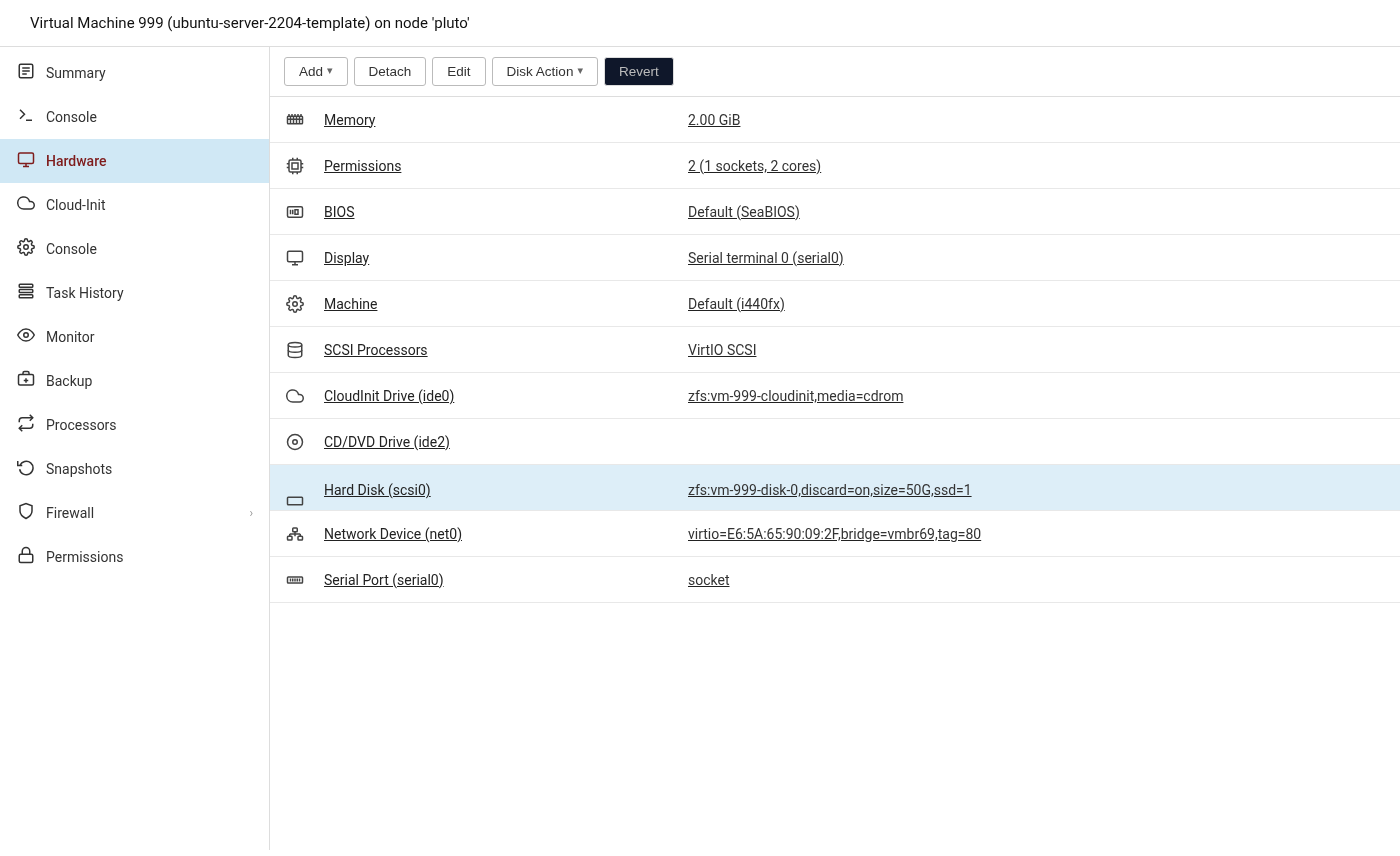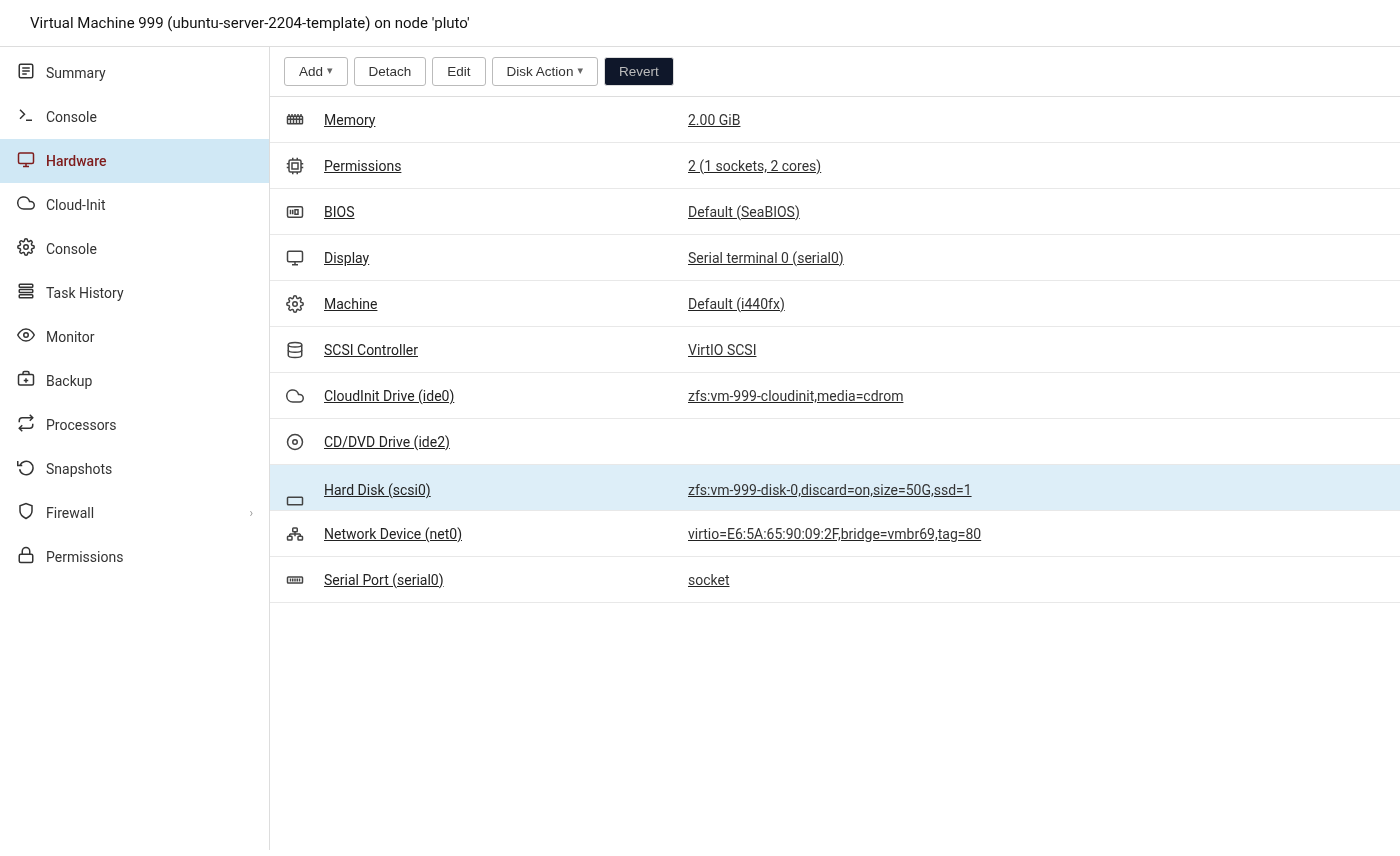--- a/index.html
+++ b/index.html
@@ -353,21 +353,21 @@
           <div class="hw-val">Default (i440fx)</div>
         </div>
         <div class="hw-row">
           <div class="hw-icon-cell">
             <svg width="18" height="18" viewBox="0 0 24 24" fill="none" stroke="currentColor" stroke-width="2">
               <ellipse cx="12" cy="5" rx="9" ry="3"></ellipse>
               <path d="M3 5v14c0 1.66 4 3 9 3s9-1.34 9-3V5"></path>
               <path d="M3 12c0 1.66 4 3 9 3s9-1.34 9-3"></path>
             </svg>
           </div>
-          <div class="hw-key">SCSI Controller</div>
+          <div class="hw-key">SCSI Processors</div>
           <div class="hw-val">VirtIO SCSI</div>
         </div>
         <div class="hw-row">
           <div class="hw-icon-cell">
             <svg width="18" height="18" viewBox="0 0 24 24" fill="none" stroke="currentColor" stroke-width="2">
               <path d="M18 10h-1.26A8 8 0 1 0 9 20h9a5 5 0 0 0 0-10z"></path>
             </svg>
           </div>
           <div class="hw-key">CloudInit Drive (ide0)</div>
           <div class="hw-val">zfs:vm-999-cloudinit,media=cdrom</div>

